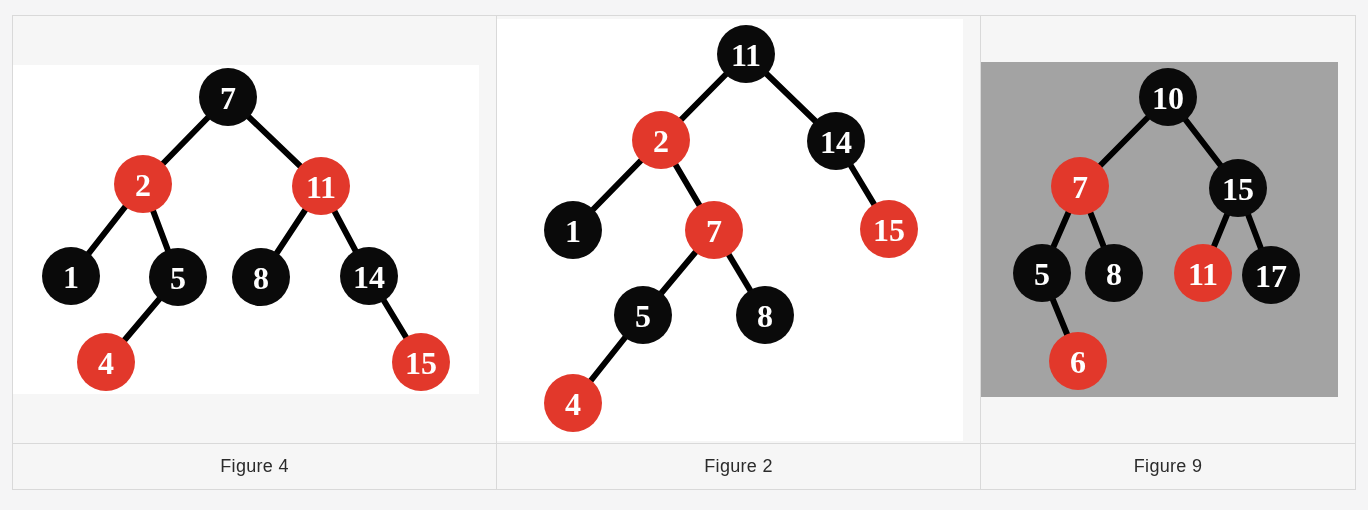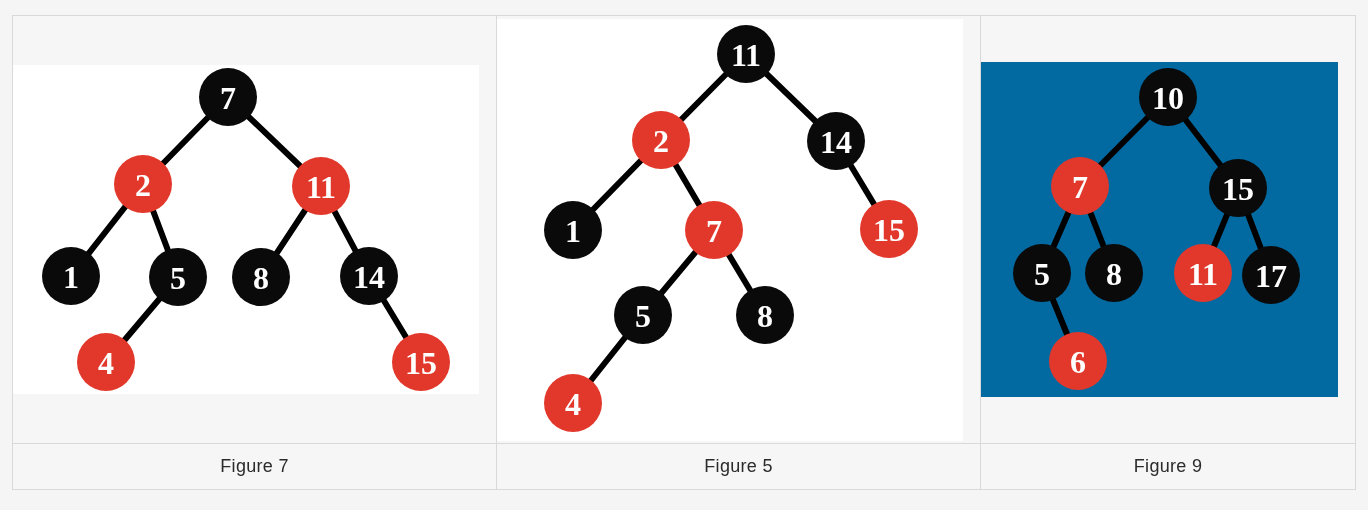--- a/index.html
+++ b/index.html
@@ -116,21 +116,21 @@
           <circle cx="146" cy="296" r="29" fill="#0a0a0a"></circle>
           <text x="146" y="297" text-anchor="middle" dominant-baseline="central" fill="#ffffff">5</text>
           <circle cx="268" cy="296" r="29" fill="#0a0a0a"></circle>
           <text x="268" y="297" text-anchor="middle" dominant-baseline="central" fill="#ffffff">8</text>
           <circle cx="76" cy="384" r="29" fill="#e2382b"></circle>
           <text x="76" y="385" text-anchor="middle" dominant-baseline="central" fill="#ffffff">4</text>
         </svg>
       </div>
   </div>
   <div class="img-cell">
-    <div class="figure-image" style="background: #0369a1;">
+    <div class="figure-image" style="background: #a3a3a3;">
         <svg width="357" height="335" viewBox="0 0 357 335">
           <line x1="187" y1="35" x2="99" y2="124" stroke="#000000" stroke-width="6" stroke-linecap="round"></line>
           <line x1="187" y1="35" x2="257" y2="126" stroke="#000000" stroke-width="6" stroke-linecap="round"></line>
           <line x1="99" y1="124" x2="61" y2="211" stroke="#000000" stroke-width="6" stroke-linecap="round"></line>
           <line x1="99" y1="124" x2="133" y2="211" stroke="#000000" stroke-width="6" stroke-linecap="round"></line>
           <line x1="61" y1="211" x2="97" y2="299" stroke="#000000" stroke-width="6" stroke-linecap="round"></line>
           <line x1="257" y1="126" x2="222" y2="211" stroke="#000000" stroke-width="6" stroke-linecap="round"></line>
           <line x1="257" y1="126" x2="290" y2="213" stroke="#000000" stroke-width="6" stroke-linecap="round"></line>
           <circle cx="187" cy="35" r="29" fill="#0a0a0a"></circle>
           <text x="187" y="36" text-anchor="middle" dominant-baseline="central" fill="#ffffff">10</text>
@@ -146,22 +146,22 @@
           <text x="222" y="212" text-anchor="middle" dominant-baseline="central" fill="#ffffff">11</text>
           <circle cx="290" cy="213" r="29" fill="#0a0a0a"></circle>
           <text x="290" y="214" text-anchor="middle" dominant-baseline="central" fill="#ffffff">17</text>
           <circle cx="97" cy="299" r="29" fill="#e2382b"></circle>
           <text x="97" y="300" text-anchor="middle" dominant-baseline="central" fill="#ffffff">6</text>
         </svg>
       </div>
   </div>
 
   <div class="cap-cell col-a">
-    <span>Figure 7</span>
+    <span>Figure 4</span>
   </div>
   <div class="cap-cell col-b">
-    <span>Figure 5</span>
+    <span>Figure 2</span>
   </div>
   <div class="cap-cell">
     <span>Figure 9</span>
   </div>
 
 </div>
 
 </body></html>

